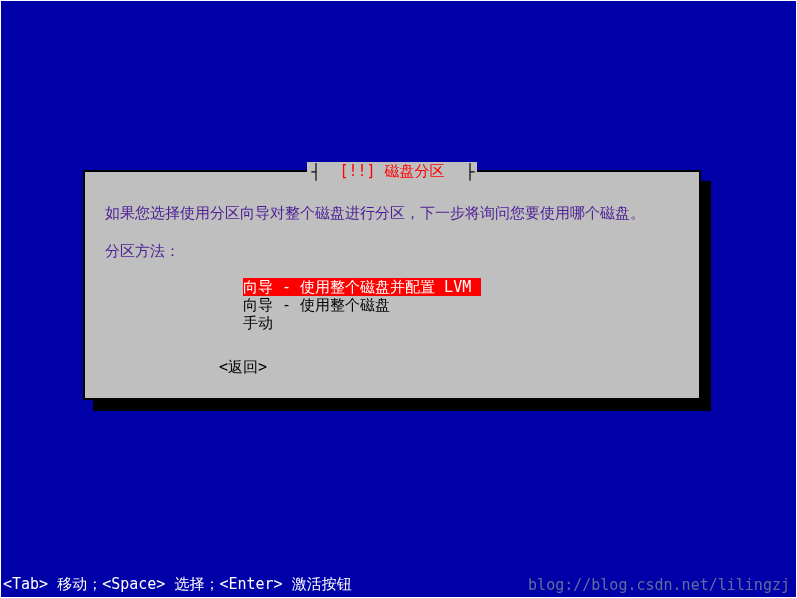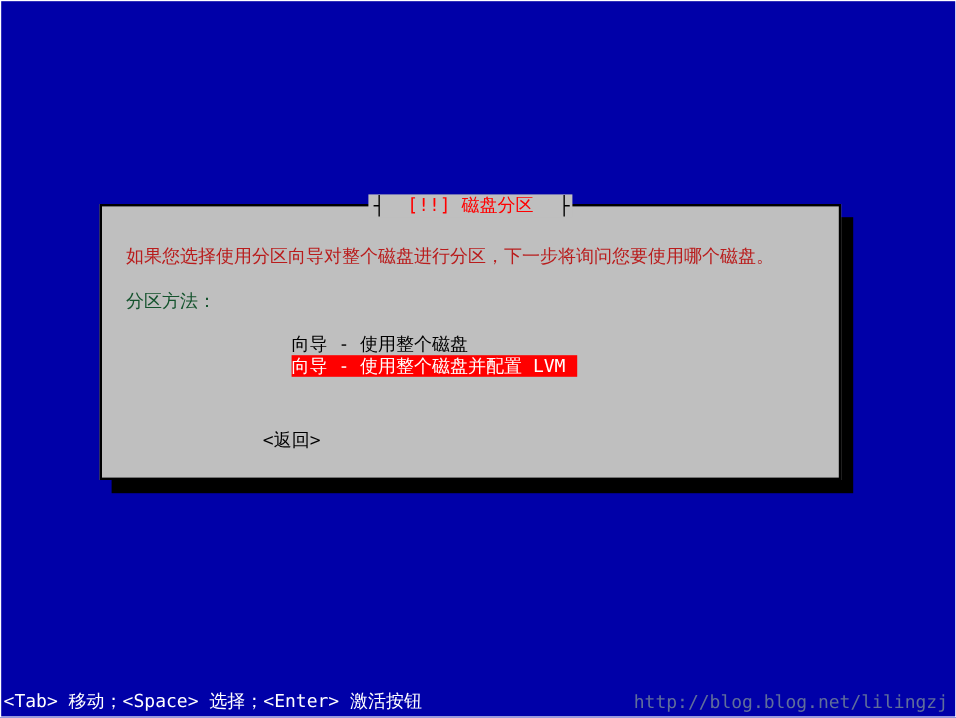--- a/index.html
+++ b/index.html
@@ -65,27 +65,27 @@
     }
     .title-text {
       color: #ff0000;
       padding: 0 21px;
       font-weight: normal;
     }
     .instruction {
       position: absolute;
       top: 32px;
       left: 20px;
-      color: #b91c1c;
+      color: #4c1d95;
     }
     .method-label {
       position: absolute;
       top: 70px;
       left: 20px;
-      color: #14532d;
+      color: #4c1d95;
     }
     .options {
       position: absolute;
       top: 106px;
       left: 158px;
     }
     .option {
       color: #000;
       line-height: 18px;
       white-space: pre;
@@ -128,21 +128,22 @@
       <div class="title-area">
         <span class="title-box">
           <span class="title-bar">┤</span>
           <span class="title-text"><span>[!!]</span> <span>磁盘分区</span></span>
           <span class="title-bar">├</span>
         </span>
       </div>
       <div class="instruction">如果您选择使用分区向导对整个磁盘进行分区，下一步将询问您要使用哪个磁盘。</div>
       <div class="method-label">分区方法：</div>
       <div class="options">
+        <div class="option selected">向导 - 使用整个磁盘并配置 LVM</div>
         <div class="option">向导 - 使用整个磁盘</div>
-        <div class="option selected">向导 - 使用整个磁盘并配置 LVM</div>
+        <div class="option">手动</div>
       </div>
       <div class="back-button">&lt;返回&gt;</div>
     </div>
   </div>
   <div class="bottom-bar">&lt;Tab&gt; 移动；&lt;Space&gt; 选择；&lt;Enter&gt; 激活按钮</div>
-  <div class="watermark">http://blog.blog.net/lilingzj</div>
+  <div class="watermark">blog://blog.csdn.net/lilingzj</div>
 </div>
 
 </body></html>

